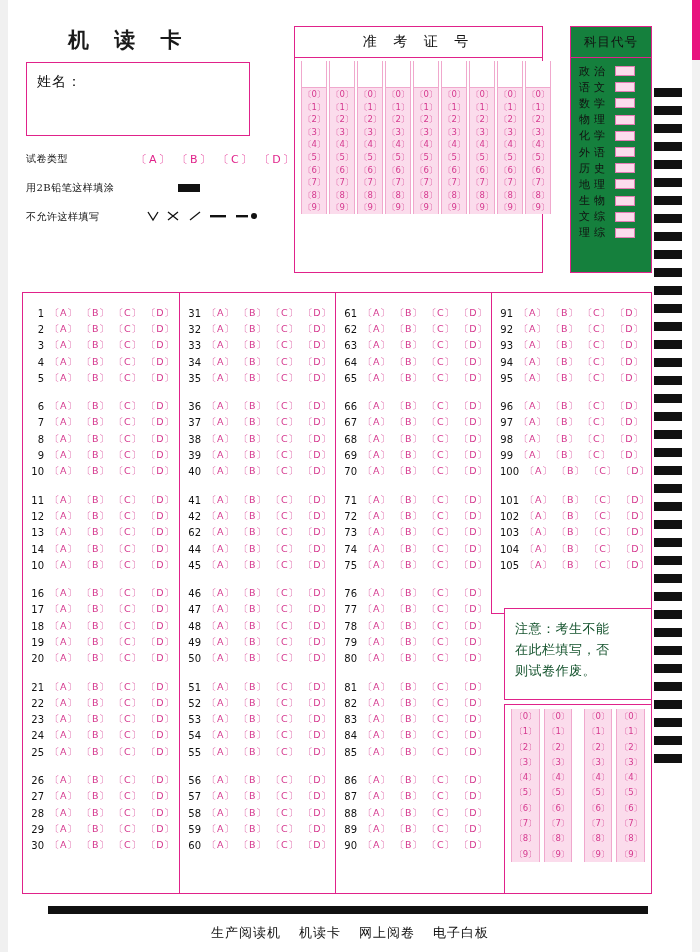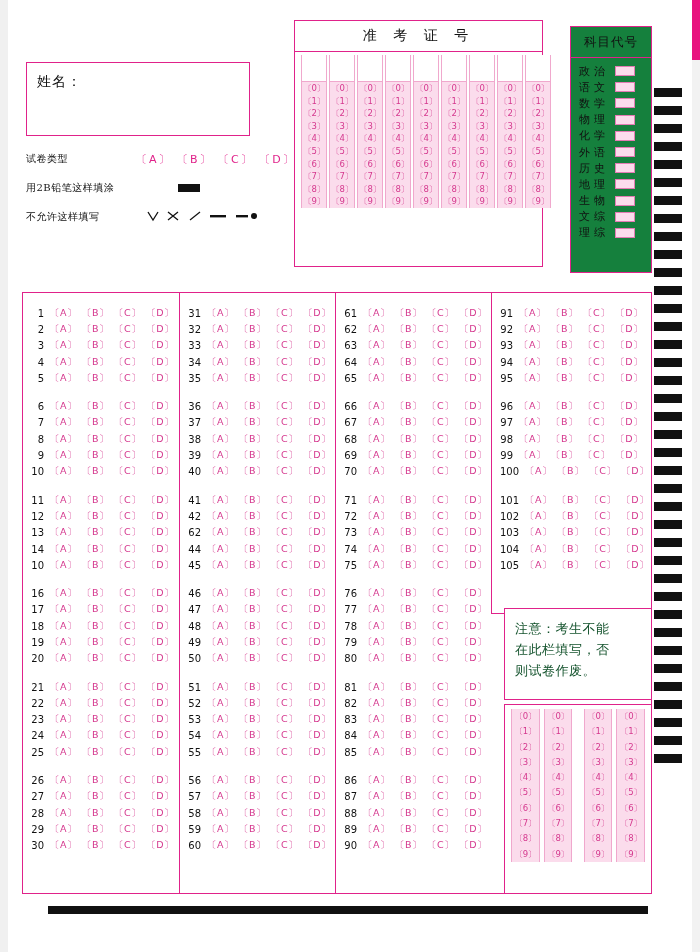--- a/index.html
+++ b/index.html
@@ -118,21 +118,21 @@
   .wrong-samples {
     position: absolute;
     left: 138px; top: 208px;
     width: 125px; height: 16px;
   }
   .wrong-samples svg { display: block; }
 
   
   .examno-box {
     position: absolute;
-    left: 286px; top: 20px;
+    left: 286px; top: 26px;
     width: 247px; height: 245px;
     border: 1px solid #e0228a;
     background: #fff;
   }
   .examno-title {
     position: absolute;
     left: 0; top: 6px;
     width: 247px;
     text-align: center;
     font-family: "DejaVu Serif", serif;
@@ -345,20 +345,21 @@
 </head>
 <body>
 
 <div class="sheet">
 
   <div class="edge-left"></div>
   <div class="edge-right"></div>
 
   <div class="paper">
 
+    <div class="title-main">机 读 卡</div>
 
     <div class="name-box">
       <div class="name-label">姓名：</div>
     </div>
 
     <div class="instr instr-1">试卷类型</div>
     <div class="paper-type-opts">〔A〕 〔B〕 〔C〕 〔D〕</div>
 
     <div class="instr instr-2">用2B铅笔这样填涂</div>
     <div class="fill-sample"></div>
@@ -1131,15 +1132,16 @@
             <div class="score-bubble">〔4〕</div>
             <div class="score-bubble">〔5〕</div>
             <div class="score-bubble">〔6〕</div>
             <div class="score-bubble">〔7〕</div>
             <div class="score-bubble">〔8〕</div>
             <div class="score-bubble">〔9〕</div>
           </div>
         </div>
     </div>
 
+    <div class="footer" id="footer"><span>生产阅读机</span><span>机读卡</span><span>网上阅卷</span><span>电子白板</span></div>
 
   </div>
 </div>
 
 </body></html>

